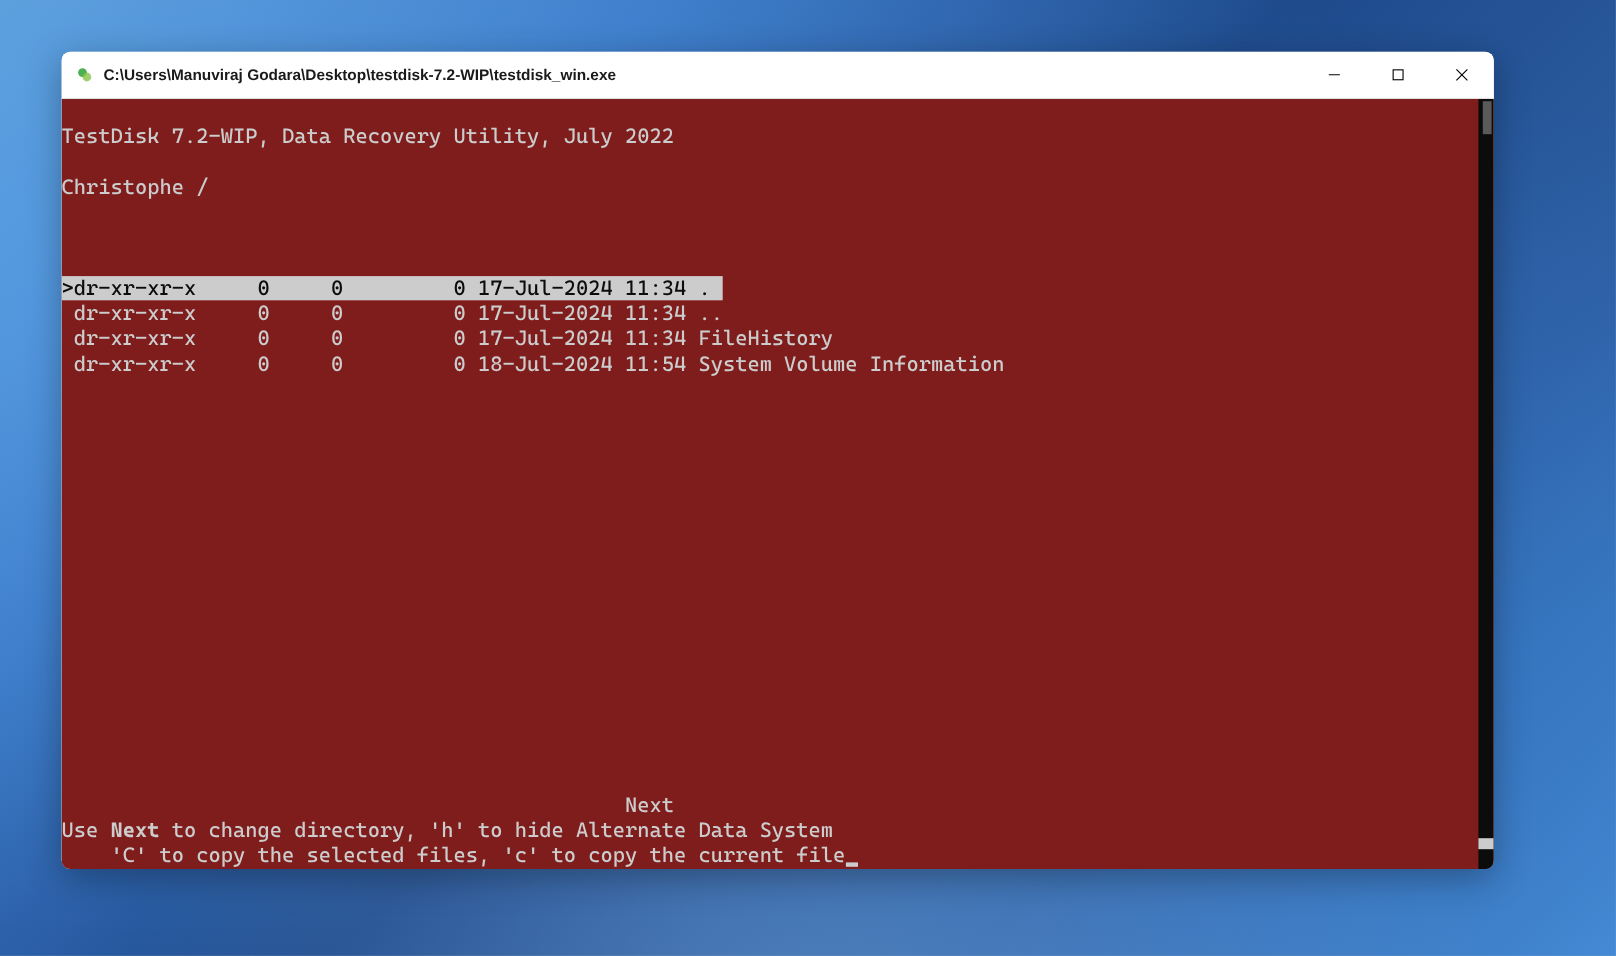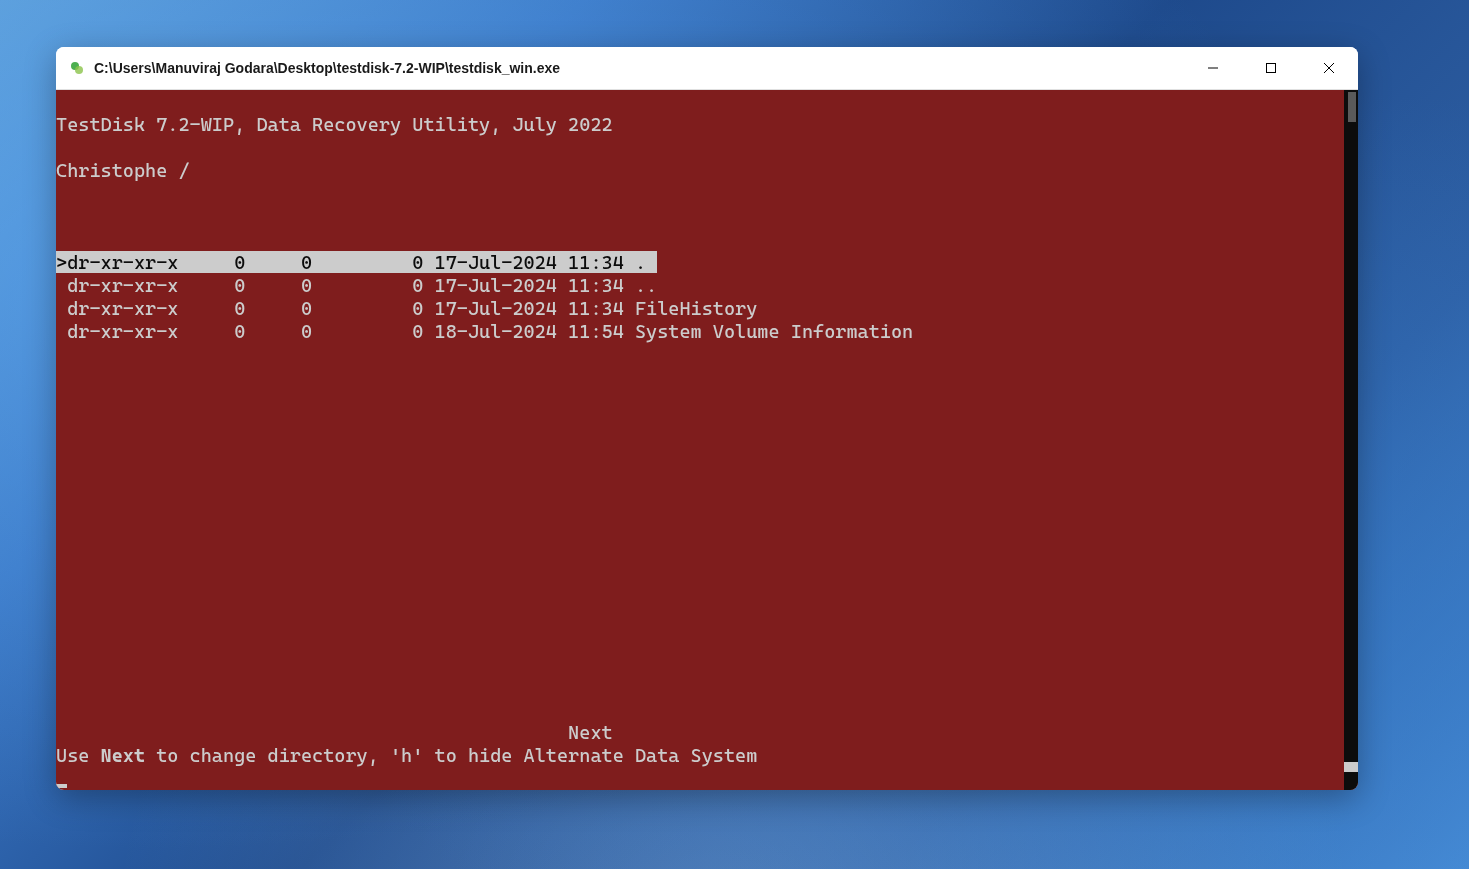--- a/index.html
+++ b/index.html
@@ -202,21 +202,21 @@
     <div class="terminal-content">
 <div class="terminal-line">TestDisk 7.2-WIP, Data Recovery Utility, July 2022</div>
 <div class="terminal-line">Christophe /</div>
 <div class="terminal-line"> </div>
 <div id="file-list"><div class="terminal-line"><span class="highlighted">&gt;dr-xr-xr-x     0     0         0 17-Jul-2024 11:34 . </span></div><div class="terminal-line"> dr-xr-xr-x     0     0         0 17-Jul-2024 11:34 ..</div><div class="terminal-line"> dr-xr-xr-x     0     0         0 17-Jul-2024 11:34 FileHistory</div><div class="terminal-line"> dr-xr-xr-x     0     0         0 18-Jul-2024 11:54 System Volume Information</div></div>
     </div>
 
     <div class="footer-area">
 <div class="terminal-line">                                              Next</div>
 <div class="terminal-line"><span>Use </span><span class="bold">Next</span><span> to change directory, 'h' to hide Alternate Data System</span></div>
-<div class="terminal-line"><span class="cursor"></span></div>
+<div class="terminal-line"><span>    'C' to copy the selected files, 'c' to copy the current file</span><span class="cursor"></span></div>
     </div>
 
     <div class="scrollbar">
       <div class="scrollbar-thumb-top"></div>
       <div class="scrollbar-thumb-bottom"></div>
     </div>
   </div>
 </div>
 
 </body></html>

